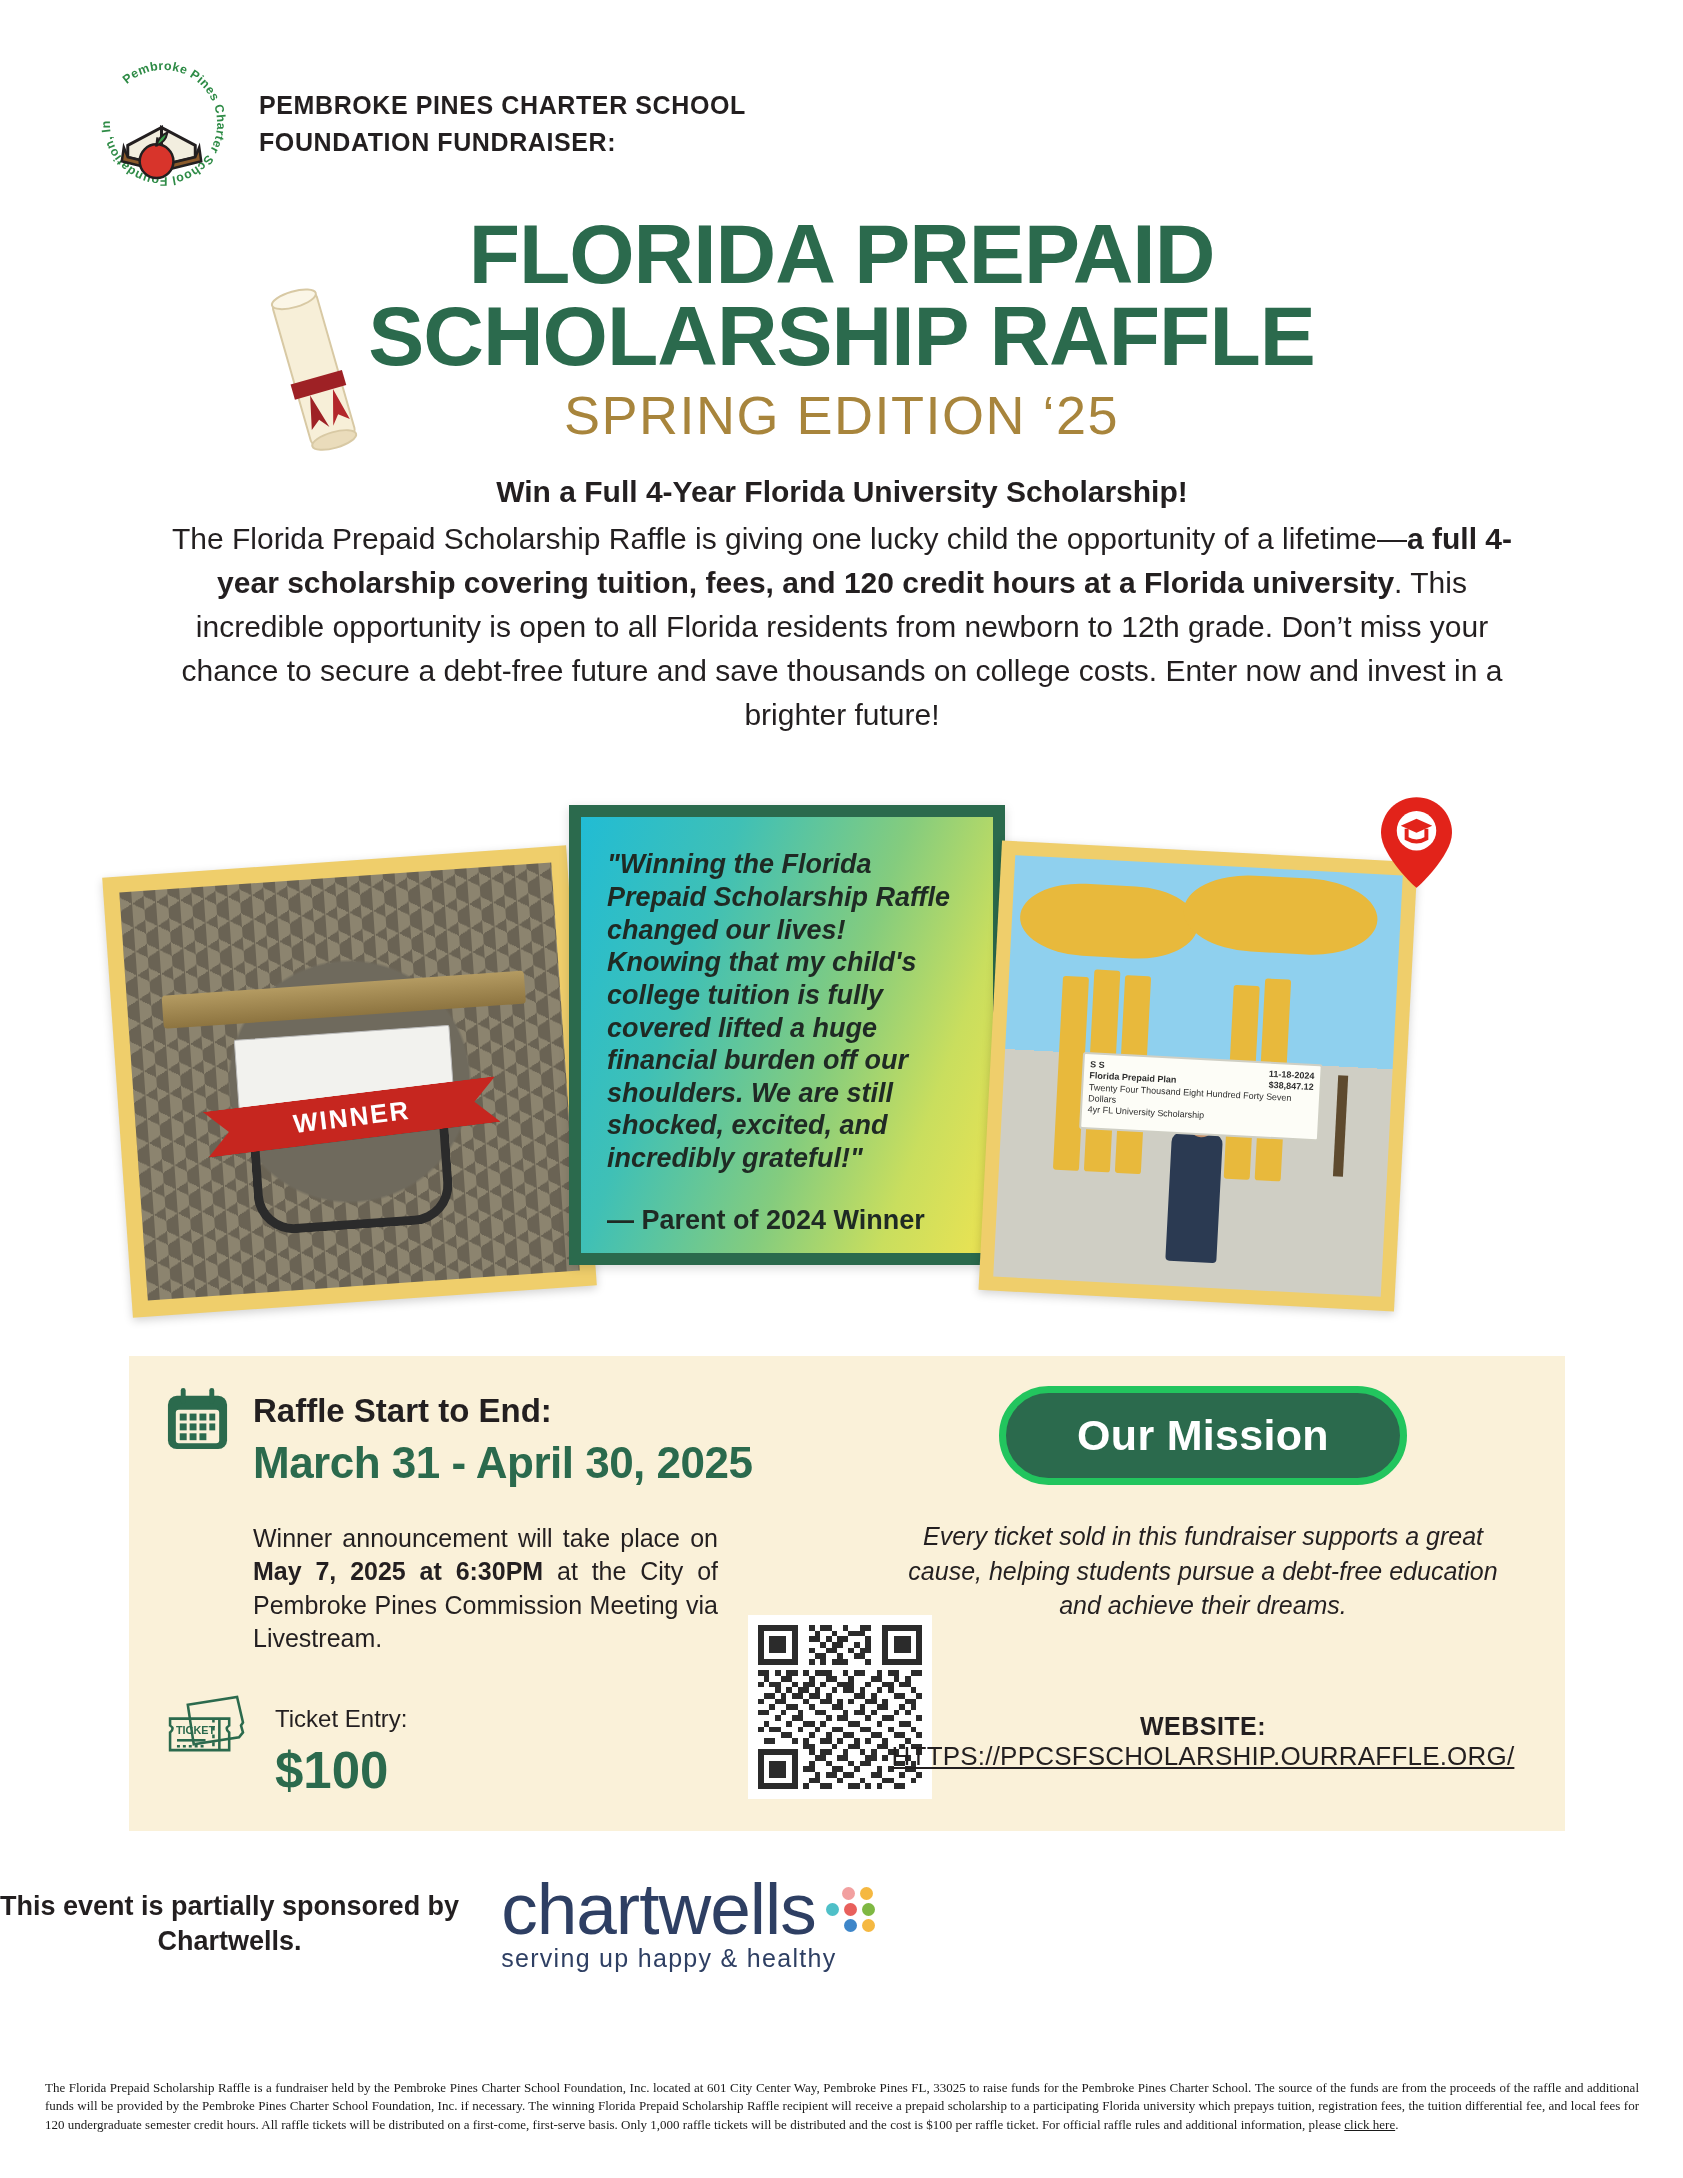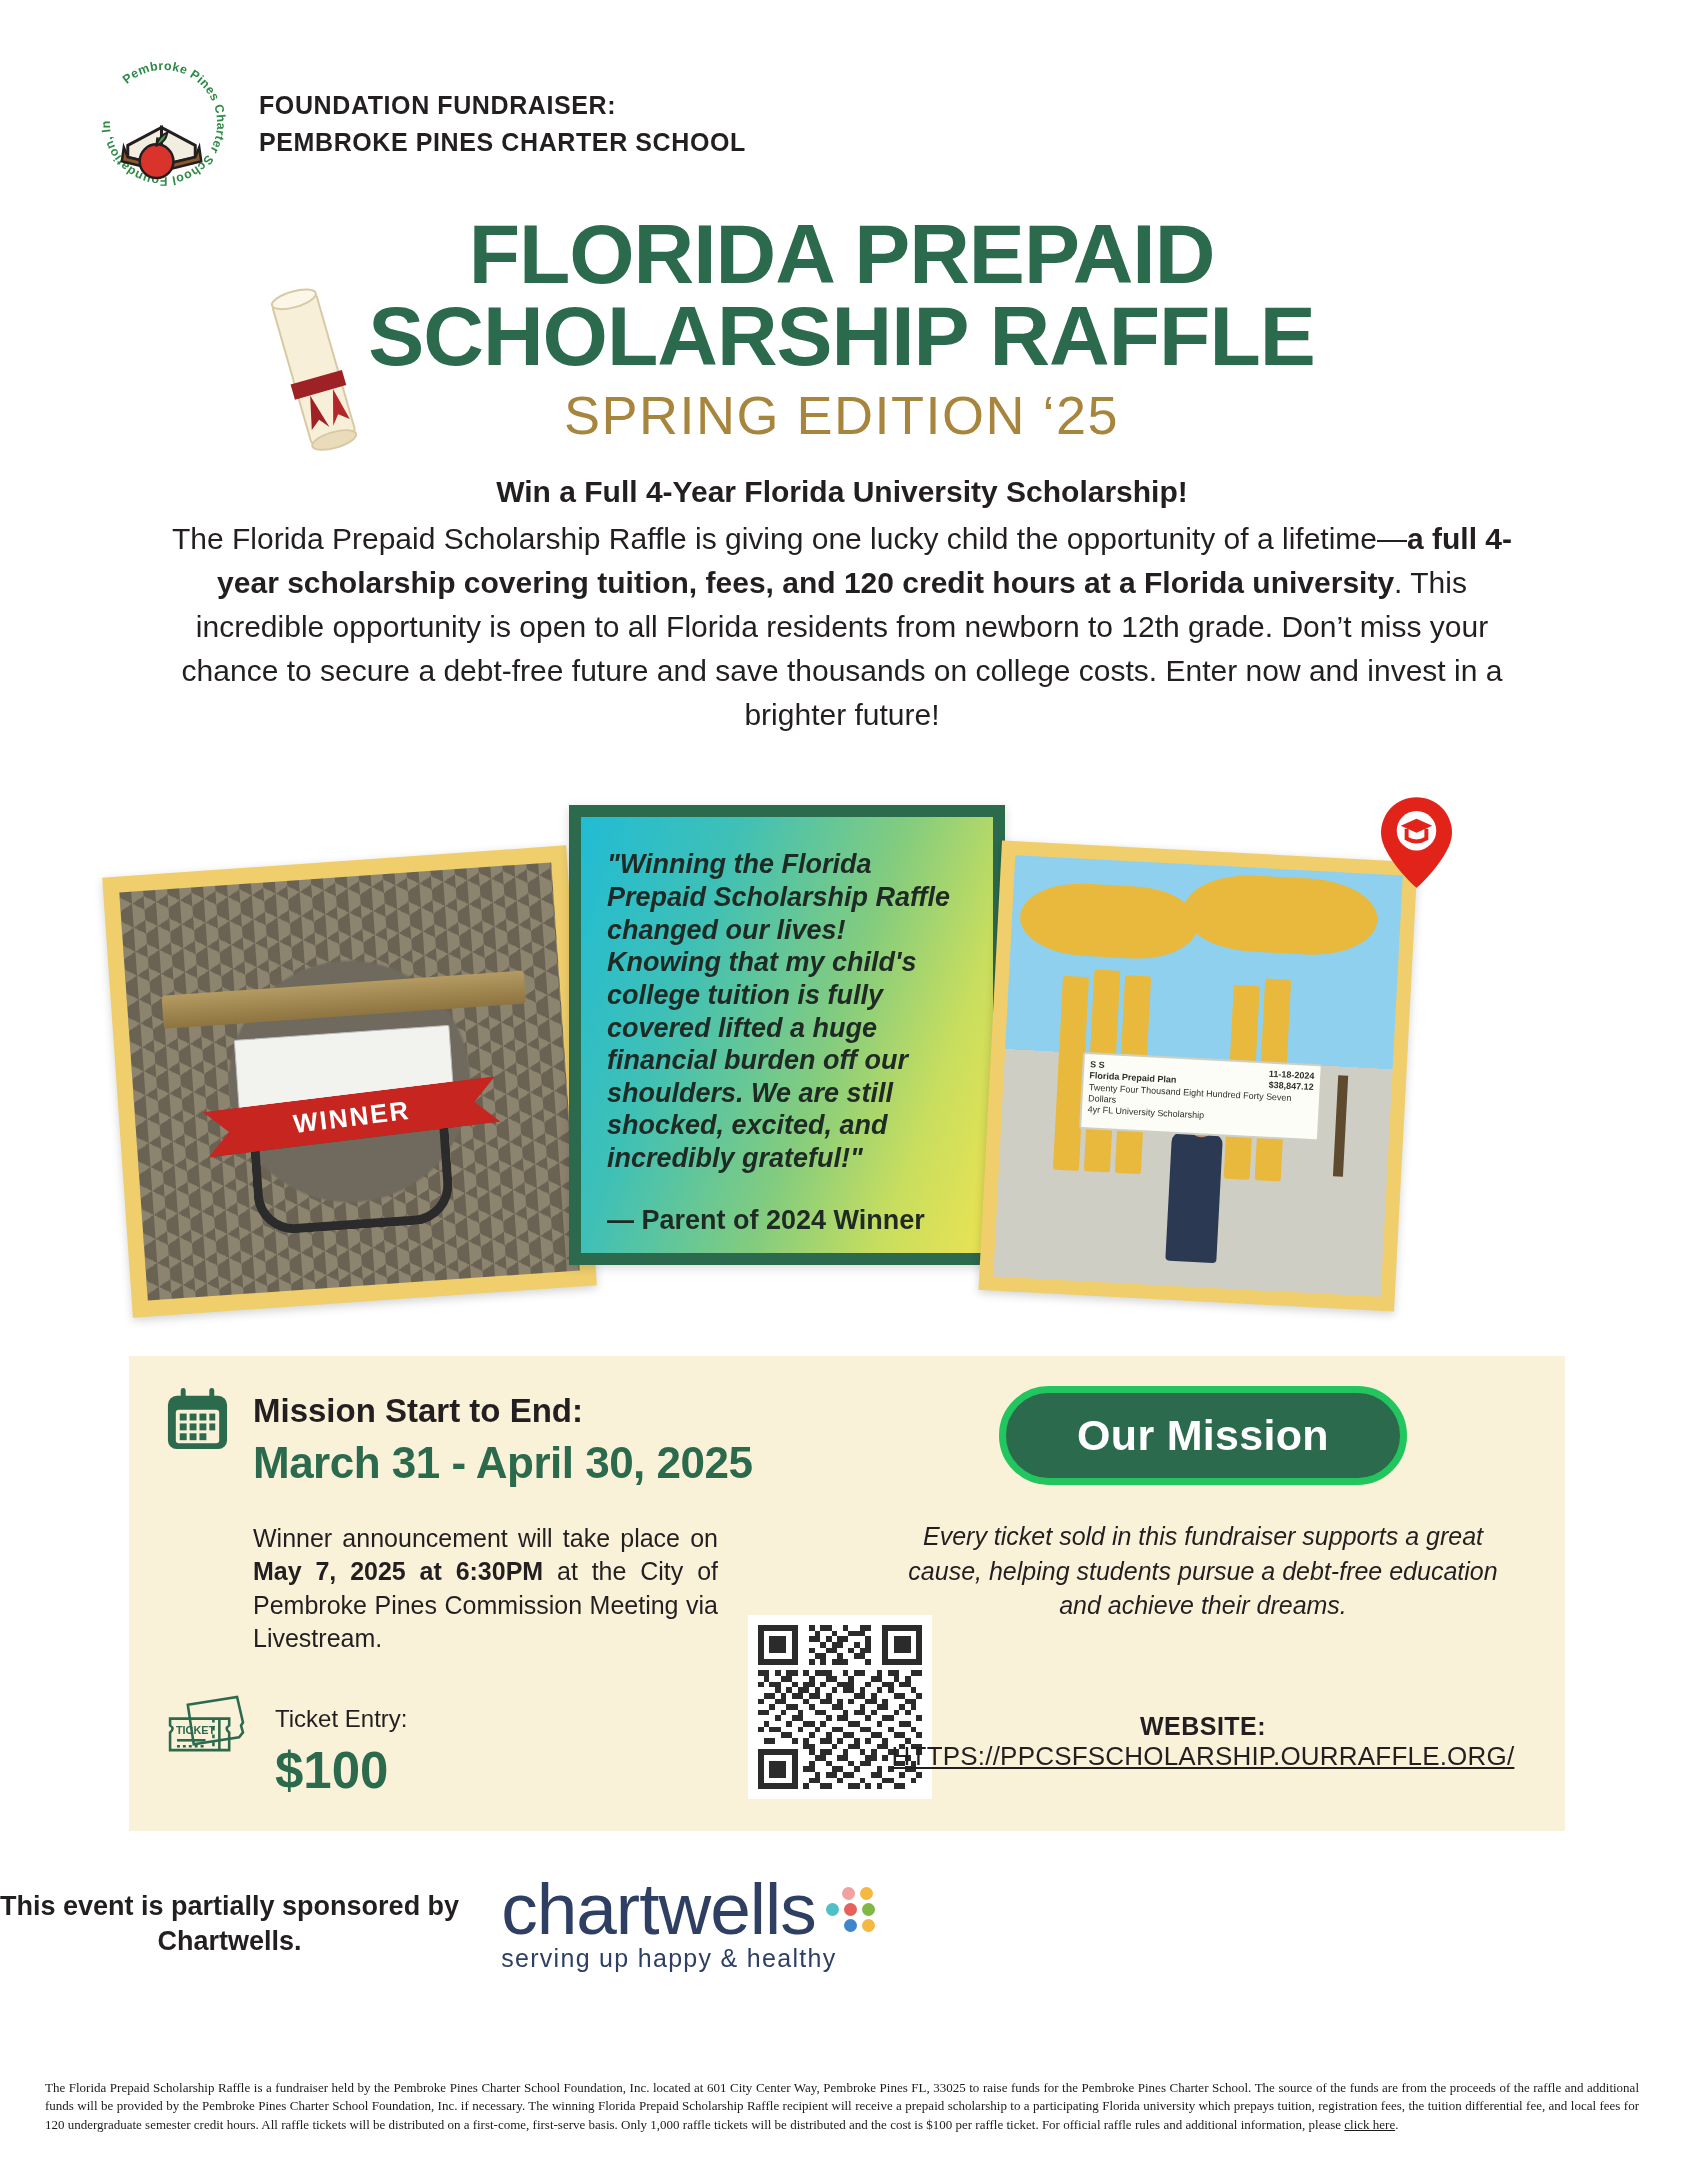--- a/index.html
+++ b/index.html
@@ -179,22 +179,22 @@
       <path d="M102 92 L68 74 L68 112 L102 104 Z" fill="#F2EEDF" stroke="#231f20" stroke-width="3"></path>
       <path d="M30 94 L34 104 L68 112 L68 118 L28 108 Z" fill="#8B5A2B" stroke="#231f20" stroke-width="2.5"></path>
       <path d="M106 94 L102 104 L68 112 L68 118 L108 108 Z" fill="#8B5A2B" stroke="#231f20" stroke-width="2.5"></path>
 
       <circle cx="63" cy="108" r="17" fill="#D8342B" stroke="#231f20" stroke-width="2.5"></circle>
       <path d="M63 92 q2 -9 11 -13 q-2 10 -11 13Z" fill="#3DA34D" stroke="#231f20" stroke-width="2"></path>
       <path d="M63 93 l1 -9" stroke="#231f20" stroke-width="2.5" fill="none"></path>
     </svg>
   </div>
   <div class="org-lines">
+    <div>PEMBROKE PINES CHARTER SCHOOL</div>
     <div>FOUNDATION FUNDRAISER:</div>
-    <div>PEMBROKE PINES CHARTER SCHOOL</div>
   </div>
 </div>
 
 <div class="scroll-deco">
   <svg viewBox="0 0 130 180" width="129" height="178" aria-hidden="true">
     <g transform="rotate(-16 65 90)">
       <rect x="40" y="12" width="46" height="150" rx="6" fill="#F7EFD8" stroke="#D8C9A4" stroke-width="2"></rect>
       <ellipse cx="63" cy="14" rx="23" ry="8" fill="#FBF6E7" stroke="#D8C9A4" stroke-width="2"></ellipse>
       <ellipse cx="63" cy="162" rx="23" ry="8" fill="#EADCBB" stroke="#D8C9A4" stroke-width="2"></ellipse>
       <rect x="36" y="96" width="54" height="16" fill="#9E2125"></rect>
@@ -289,21 +289,21 @@
               <rect x="26" y="38" width="7" height="7"></rect>
             <rect x="36" y="38" width="7" height="7"></rect>
               <rect x="46" y="38" width="6" height="7"></rect>
             <rect x="16" y="48" width="7" height="7"></rect>
               <rect x="26" y="48" width="7" height="7"></rect>
             <rect x="36" y="48" width="7" height="7"></rect>
           </g>
         </svg>
       </div>
       <div>
-        <div class="rs-label">Mission Start to End:</div>
+        <div class="rs-label">Raffle Start to End:</div>
         <div class="rs-date">March 31 - April 30, 2025</div>
       </div>
     </div>
 
     <div class="announce"><span>Winner announcement will take place on </span><b>May 7, 2025 at 6:30PM</b><span> at the City of Pembroke Pines Commission Meeting via Livestream.</span></div>
 
     <div class="ticket-row">
       <div class="ticket-icon">
         <svg viewBox="0 0 90 68" aria-hidden="true">
           <g fill="none" stroke="#2B6A4D" stroke-width="2.6">

